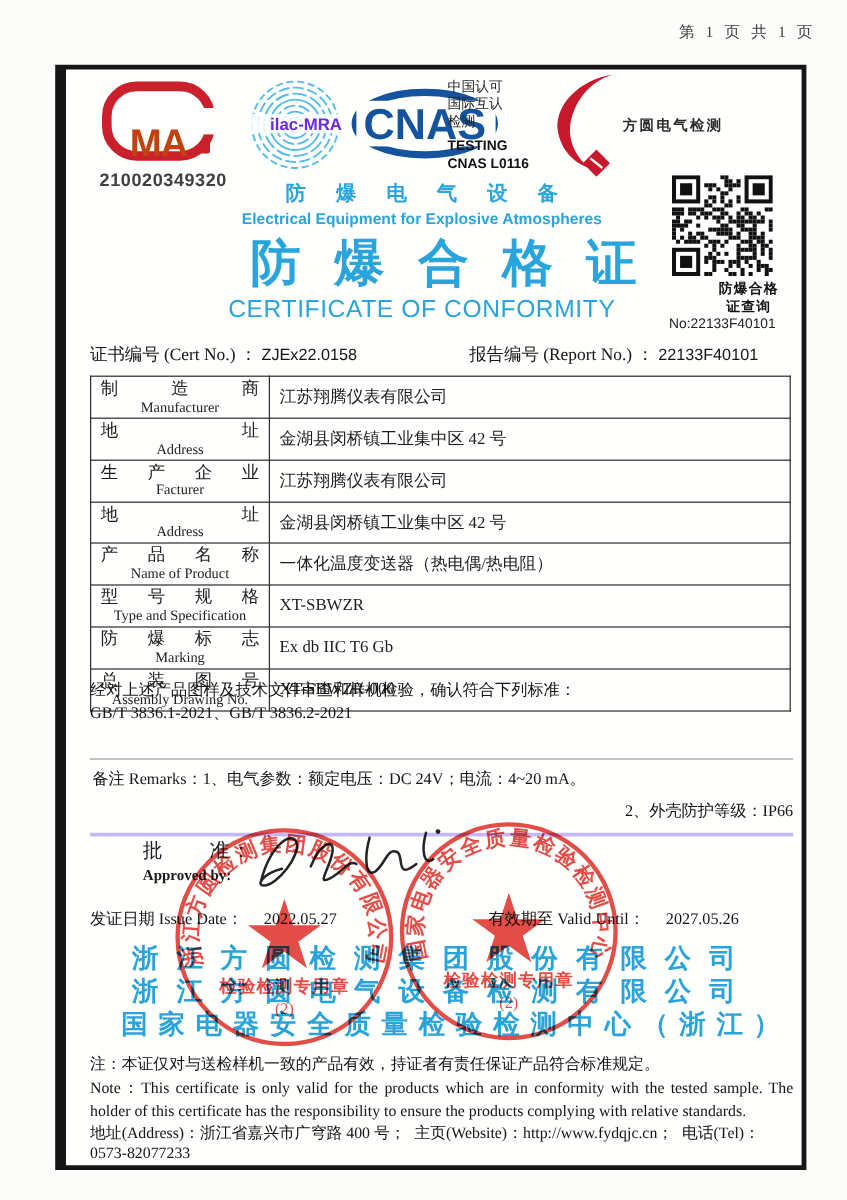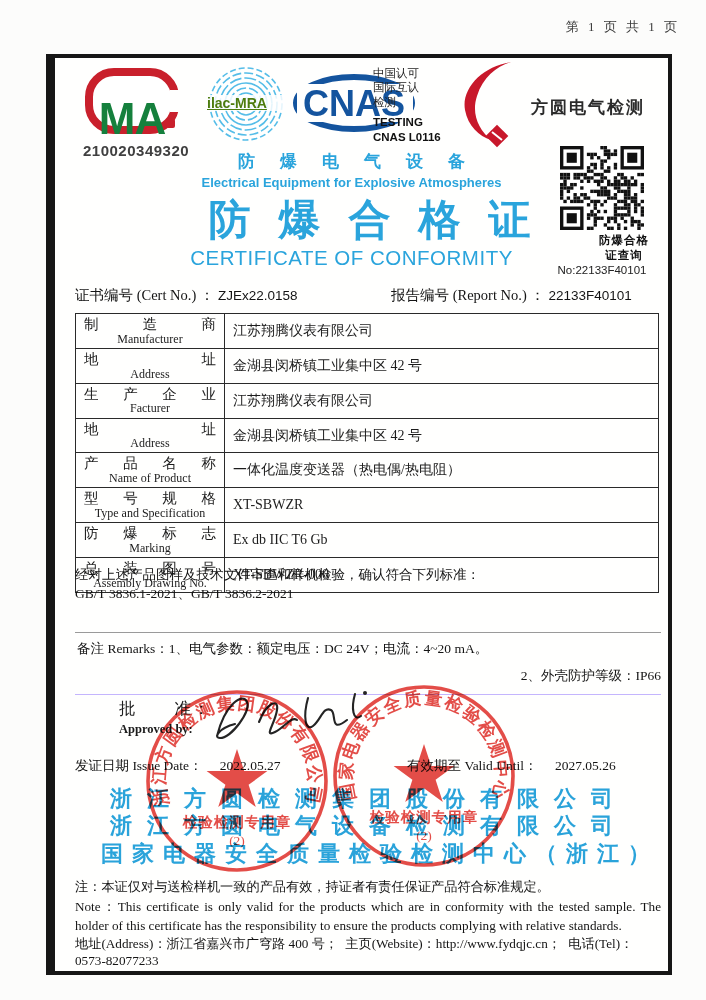--- a/index.html
+++ b/index.html
@@ -14,37 +14,37 @@
     border:4px solid #161616;border-left-width:9px;background:#fffffe;
   }
   
   .logos{position:absolute;left:0;top:0;width:100%;height:100px;}
   .cma{position:absolute;left:28px;top:10px;width:120px;text-align:left;}
   .cma-mark{
     width:78px;height:50px;border:8px solid #c9202c;border-radius:29px;position:relative;
     display:flex;align-items:center;justify-content:center;background:#fff;margin-left:2px;
   }
   .cma-mark .gap{position:absolute;right:-9px;top:14px;width:10px;height:22px;background:#fffffe;}
-  .cma-mark .ma{font-family:"Liberation Sans",sans-serif;font-weight:bold;font-size:44px;color:#15803d;letter-spacing:-1px;line-height:1;margin-top:36px;}
+  .cma-mark .ma{font-family:"Liberation Sans",sans-serif;font-weight:bold;font-size:32px;color:#c2410c;letter-spacing:-1px;line-height:1;margin-top:36px;}
   .cma-mark .dot{position:absolute;right:-4px;bottom:-2px;width:9px;height:9px;background:#c9202c;border-radius:2px;}
   .cma-number{margin-top:8px;font-family:"Liberation Sans",sans-serif;font-weight:bold;font-size:15px;color:#404040;letter-spacing:0.5px;}
   .ilac{position:absolute;left:152px;top:4px;width:78px;height:84px;}
   .ilac-text{
-    position:absolute;left:0;top:33px;width:78px;text-align:left;background:rgba(255,255,255,.85);
-    font-family:"Liberation Sans",sans-serif;font-weight:bold;font-size:14px;color:#4d7c0f;letter-spacing:0;text-decoration:underline;
+    position:absolute;left:0;top:33px;width:78px;text-align:right;background:rgba(255,255,255,.85);
+    font-family:"Liberation Sans",sans-serif;font-weight:bold;font-size:14px;color:#6d28d9;letter-spacing:0;
   }
   .cnas{position:absolute;left:236px;top:14px;width:130px;height:62px;}
   .cnas-side{position:absolute;left:318px;top:8px;width:90px;font-family:"Liberation Sans",sans-serif;}
   .cnas-side .ln{font-size:11.5px;color:#222;line-height:1.25;}
   .cnas-side .bold{font-weight:bold;font-size:11.5px;color:#111;line-height:1.3;}
   .cnas-side .bold.first{margin-top:6px;}
   .fy-logo{position:absolute;left:398px;top:0px;width:220px;height:96px;}
   .fy-text{
-    position:absolute;left:78px;top:38px;font-family:"Liberation Sans",sans-serif;
-    font-weight:bold;font-size:17px;color:#2b2b2b;letter-spacing:2px;
+    position:absolute;left:66px;top:38px;font-family:"Liberation Sans",sans-serif;
+    font-weight:bold;font-size:12px;color:#2b2b2b;letter-spacing:2px;
   }
   
   .title-block{position:absolute;left:0;top:92px;width:100%;text-align:center;padding-right:20px;box-sizing:border-box;color:#2aa4dc;}
   .t-cn-sub{font-size:17px;font-weight:bold;letter-spacing:25px;text-indent:25px;}
   .t-en-sub{font-size:13px;font-weight:bold;font-family:"Liberation Sans",sans-serif;margin-top:2px;}
   .t-cn-main{font-size:42px;font-weight:bold;letter-spacing:28px;text-indent:28px;margin-top:8px;line-height:1.05;margin-left:36px;}
   .t-en-main{font-size:20.5px;font-family:"Liberation Sans",sans-serif;letter-spacing:0.5px;margin-top:4px;}
   
   .qr-block{position:absolute;right:16px;top:88px;width:100px;text-align:center;}
   .qr-block svg{width:84px;height:84px;display:block;margin:0 auto;}
@@ -56,21 +56,21 @@
   .cert-line b{font-weight:normal;font-family:"Liberation Sans",sans-serif;font-size:13.5px;text-align:right;}
   
   table.product{position:absolute;left:20px;top:255px;width:584px;border-collapse:collapse;}
   table.product td{border:1.5px solid #2a2a2a;padding:2px 8px;height:27.5px;}
   td.lbl{width:132px;text-align:center;padding:2px 10px;}
   td.lbl .cn{font-size:14.5px;text-align:justify;text-align-last:justify;line-height:1.15;}
   td.lbl .en{font-size:12px;text-align-last:center;line-height:1.1;}
   td.val{font-size:14px;padding-left:12px;}
   
   .statement{position:absolute;left:20px;top:507px;width:584px;font-size:13.5px;line-height:1.42;color:#141414;}
-  .remarks{position:absolute;left:20px;top:574px;width:584px;border-top:1px solid #9a9a9a;border-bottom:1px solid #c4b5fd;
+  .remarks{position:absolute;left:20px;top:574px;width:584px;border-top:1px solid #9a9a9a;border-bottom:3px solid #c4b5fd;
     padding:7px 0 9px 2px;font-size:13.5px;color:#141414;}
   .remarks .r2{margin-top:9px;text-align:right;}
   
   .approval{position:absolute;left:64px;top:640px;}
   .approval .cn{font-size:16.5px;letter-spacing:2px;}
   .approval .en{font-size:12.5px;margin-top:2px;font-weight:bold;}
   .signature{position:absolute;left:150px;top:628px;width:170px;height:66px;}
   .dates{position:absolute;left:20px;top:699px;width:584px;font-size:13.5px;color:#141414;}
   .dates .valid{position:absolute;left:332px;top:0;}
   .dates .dval{padding-left:14px;}

